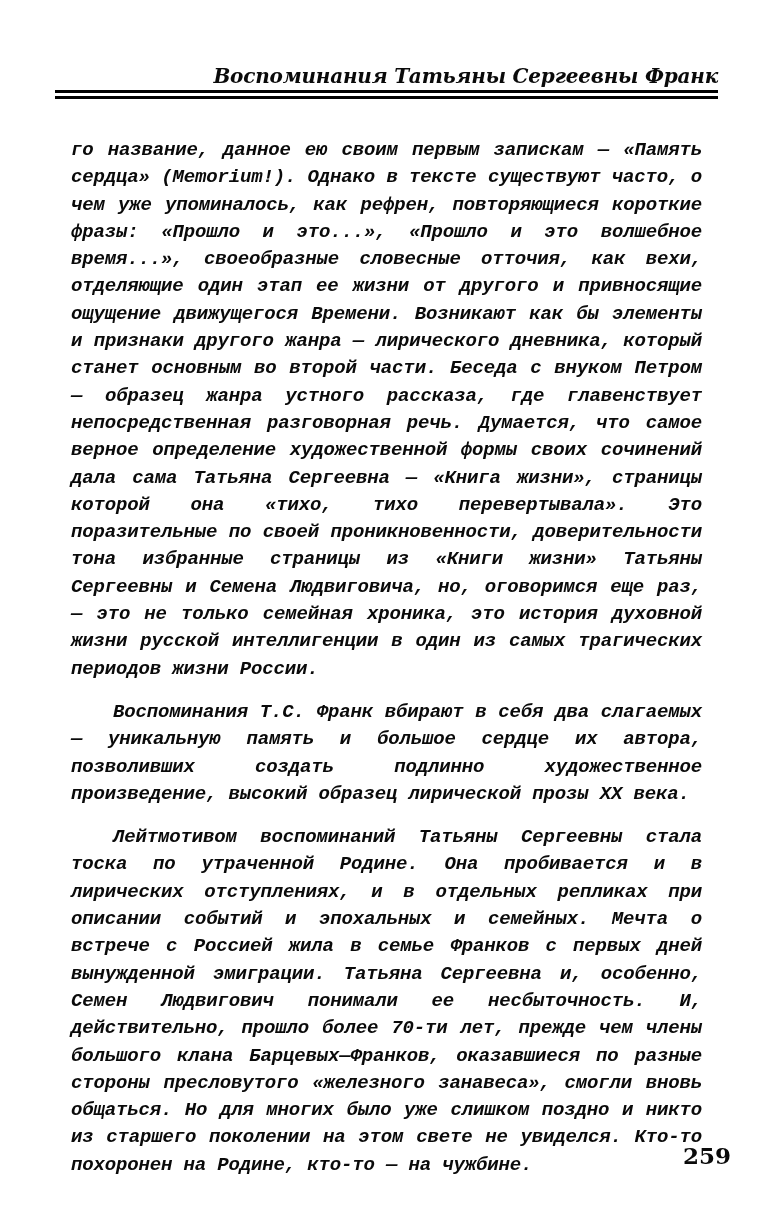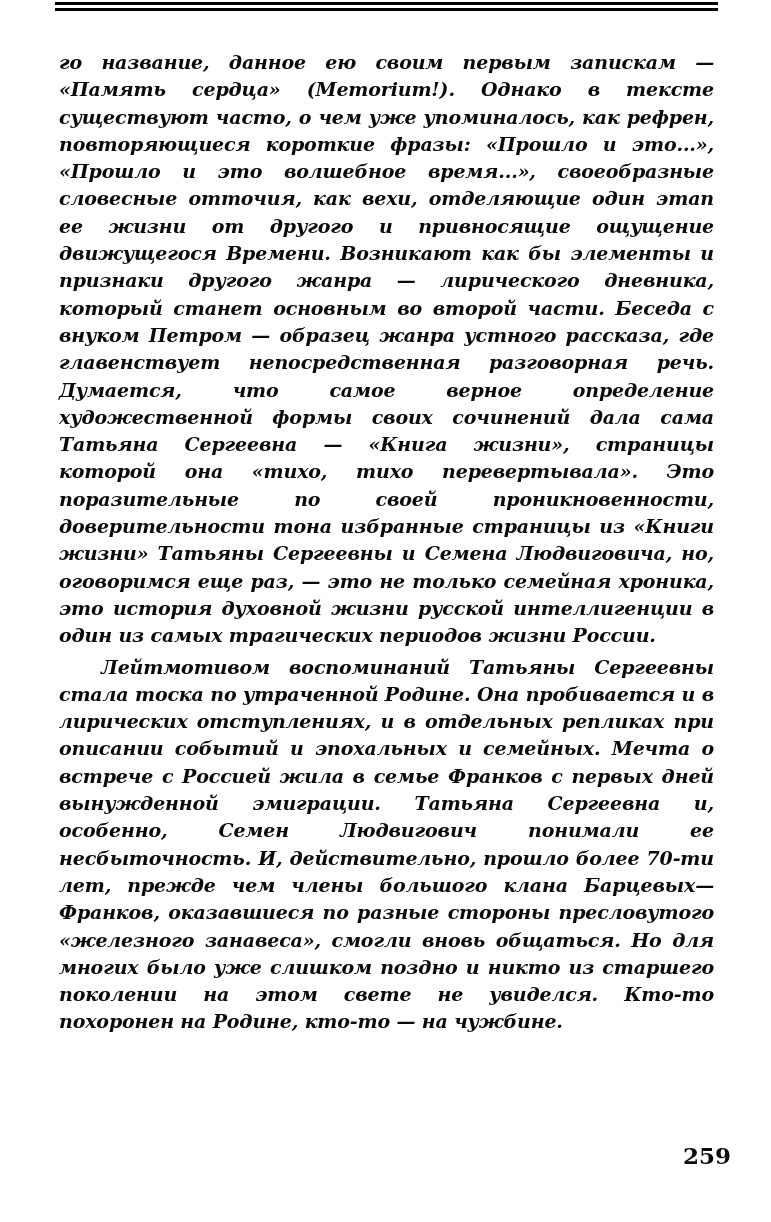--- a/index.html
+++ b/index.html
@@ -41,41 +41,44 @@
   .body-text {
     margin-top: 38px;
     font-style: italic;
     font-weight: bold;
     font-size: 19px;
     line-height: 27.3px;
     letter-spacing: -0.15px;
     text-align: justify;
   }
   .body-text p.para {
-    margin: 4px;
+    margin: 16px;
     padding: 0;
+    font-family: Liberation Mono, monospace;
   }
   .body-text p.para.indent {
     text-indent: 42px;
   }
   .page-number {
     position: absolute;
     right: 40px;
     bottom: 55px;
     font-style: normal;
     font-weight: bold;
     font-size: 23px;
     line-height: 1;
   }
 </style>
 </head>
 <body>
 
 <div class="page">
   <div class="content">
+    <div class="running-head">Воспоминания Татьяны Сергеевны Франк</div>
     <div class="double-rule"></div>
     <div class="body-text">
         <p class="para">го название, данное ею своим первым запискам — «Память сердца» (Memorium!). Однако в тексте существуют часто, о чем уже упоминалось, как рефрен, повторяющиеся короткие фразы: «Прошло и это...», «Прошло и это волшебное время...», своеобразные словесные отточия, как вехи, отделяющие один этап ее жизни от другого и привносящие ощущение движущегося Времени. Возникают как бы элементы и признаки другого жанра — лирического дневника, который станет основным во второй части. Беседа с внуком Петром — образец жанра устного рассказа, где главенствует непосредственная разговорная речь. Думается, что самое верное определение художественной формы своих сочинений дала сама Татьяна Сергеевна — «Книга жизни», страницы которой она «тихо, тихо перевертывала». Это поразительные по своей проникновенности, доверительности тона избранные страницы из «Книги жизни» Татьяны Сергеевны и Семена Людвиговича, но, оговоримся еще раз, — это не только семейная хроника, это история духовной жизни русской интеллигенции в один из самых трагических периодов жизни России.</p>
+        <p class="para indent">Воспоминания Т.С. Франк вбирают в себя два слагаемых — уникальную память и большое сердце их автора, позволивших создать подлинно художественное произведение, высокий образец лирической прозы XX века.</p>
         <p class="para indent">Лейтмотивом воспоминаний Татьяны Сергеевны стала тоска по утраченной Родине. Она пробивается и в лирических отступлениях, и в отдельных репликах при описании событий и эпохальных и семейных. Мечта о встрече с Россией жила в семье Франков с первых дней вынужденной эмиграции. Татьяна Сергеевна и, особенно, Семен Людвигович понимали ее несбыточность. И, действительно, прошло более 70-ти лет, прежде чем члены большого клана Барцевых—Франков, оказавшиеся по разные стороны пресловутого «железного занавеса», смогли вновь общаться. Но для многих было уже слишком поздно и никто из старшего поколении на этом свете не увиделся. Кто-то похоронен на Родине, кто-то — на чужбине.</p>
       </div>
   </div>
   <div class="page-number">259</div>
 </div>
 
 </body></html>

